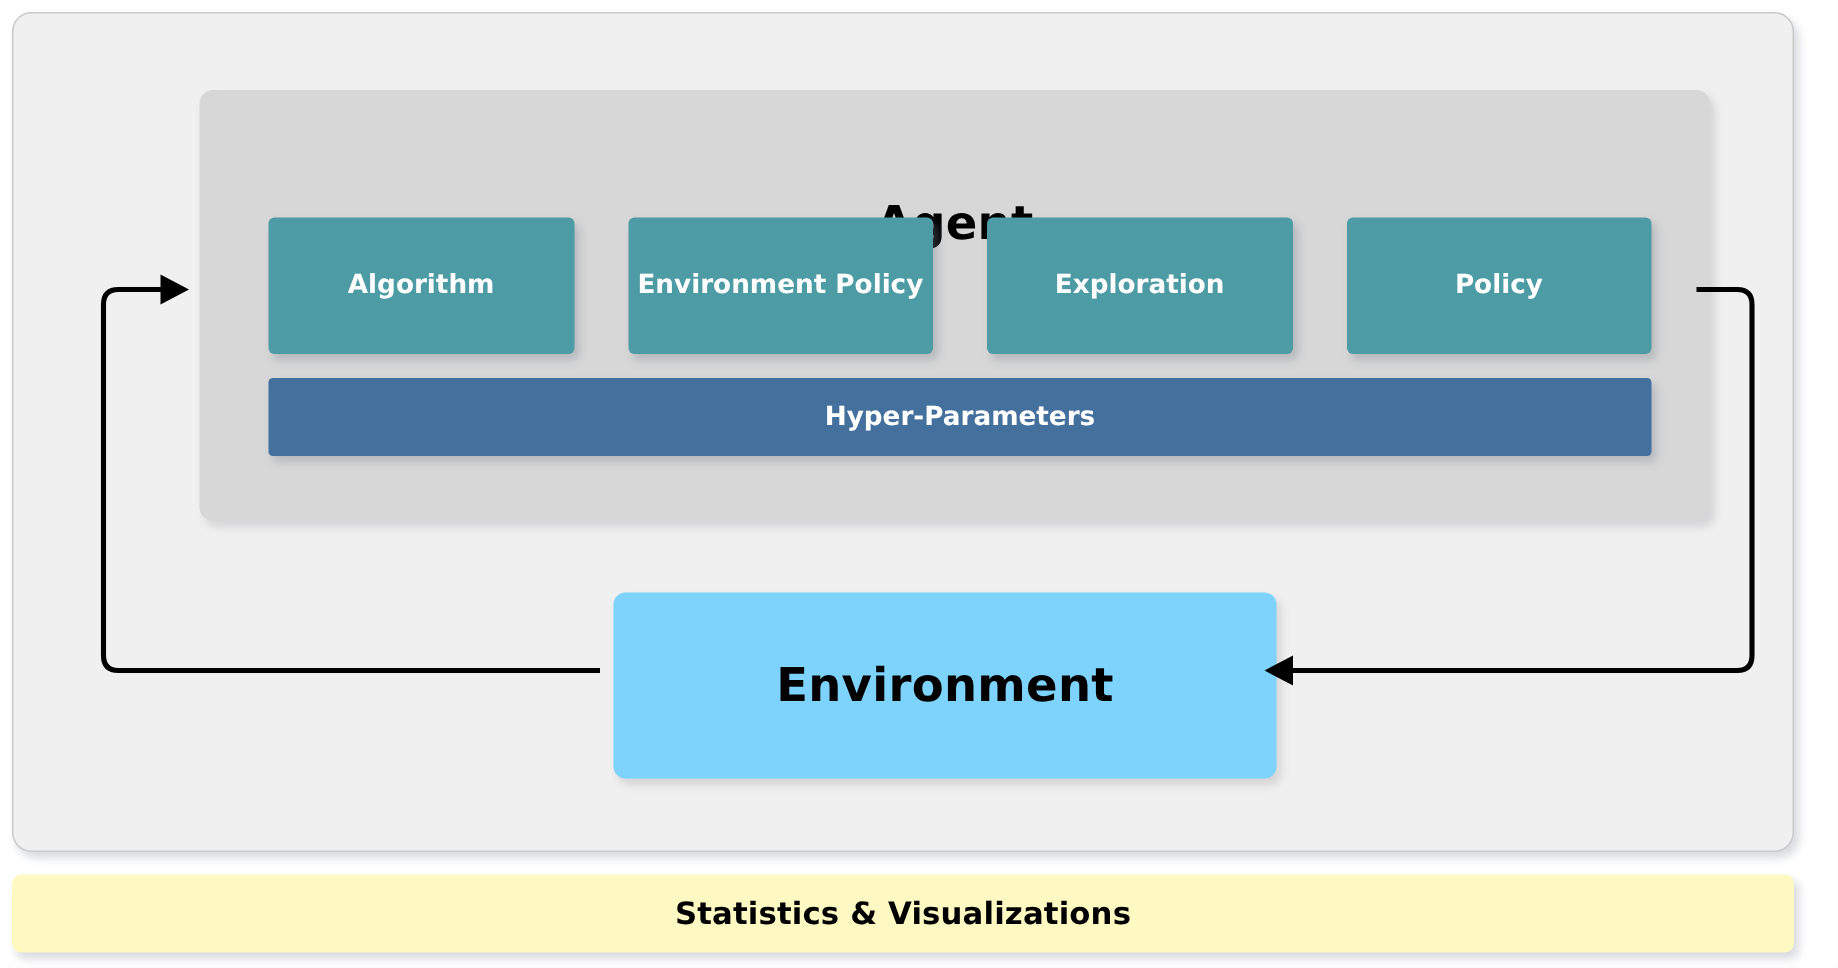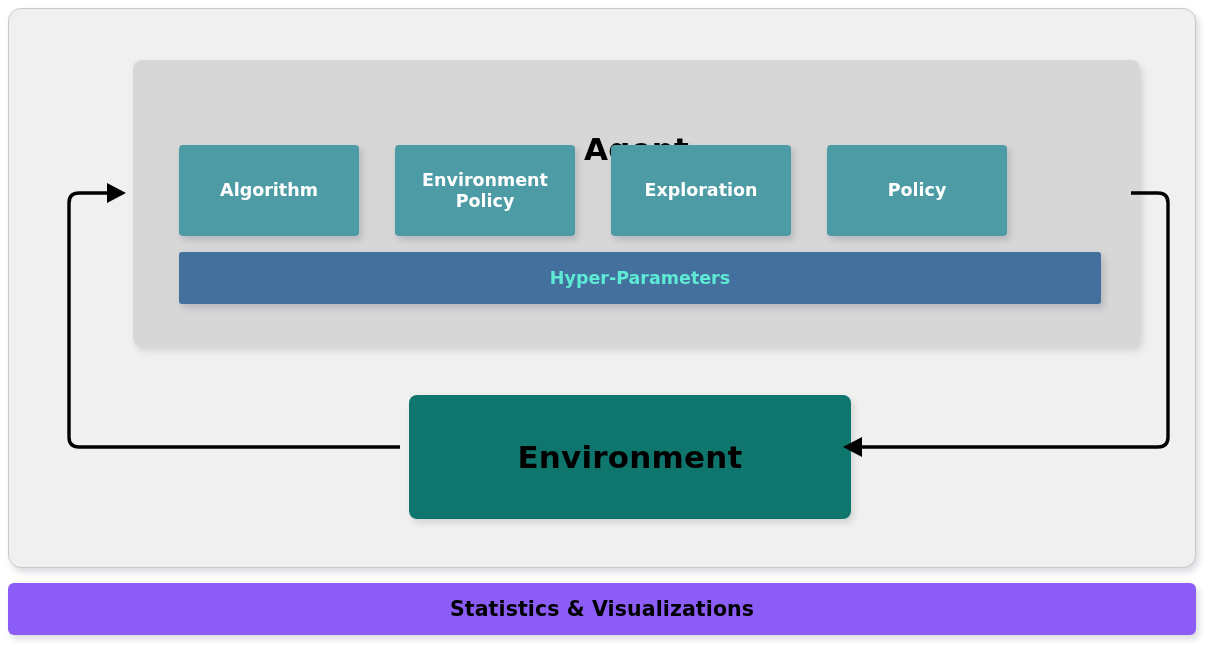--- a/index.html
+++ b/index.html
@@ -58,21 +58,21 @@
     color: #000000;
     line-height: 1;
     letter-spacing: 0.2px;
   }
 
   
   .component-row {
     position: absolute;
     left: 170px;
     top: 136px;
-    width: 828px;
+    width: 922px;
     height: 91px;
     display: flex;
     gap: 36px;
   }
   .component-box {
     flex: 1 1 0;
     background: #4d9ba4;
     border-radius: 4px;
     display: flex;
     align-items: center;
@@ -98,31 +98,31 @@
     background: #43709d;
     border-radius: 3px;
     display: flex;
     align-items: center;
     justify-content: center;
     box-shadow: 3px 4px 6px rgba(120,125,140,0.35);
   }
   .hyper-label {
     font-size: 17.5px;
     font-weight: bold;
-    color: #5eead4;
+    color: #ffffff;
   }
 
   
   .environment-box {
     position: absolute;
     left: 400px;
     top: 386px;
     width: 442px;
     height: 124px;
-    background: #0f766e;
+    background: #7dd3fc;
     border-radius: 8px;
     display: flex;
     align-items: center;
     justify-content: center;
     box-shadow: 3px 4px 6px rgba(150,150,155,0.30);
   }
   .environment-label {
     font-size: 31px;
     font-weight: bold;
     color: #000000;
@@ -139,21 +139,21 @@
     pointer-events: none;
   }
 
   
   .stats-bar {
     position: absolute;
     left: 8px;
     top: 583px;
     width: 1188px;
     height: 52px;
-    background: #8b5cf6;
+    background: #fef9c3;
     border-radius: 6px;
     display: flex;
     align-items: center;
     justify-content: center;
     box-shadow: 3px 4px 6px rgba(120,125,140,0.28);
   }
   .stats-label {
     font-size: 20.5px;
     font-weight: bold;
     color: #000000;

